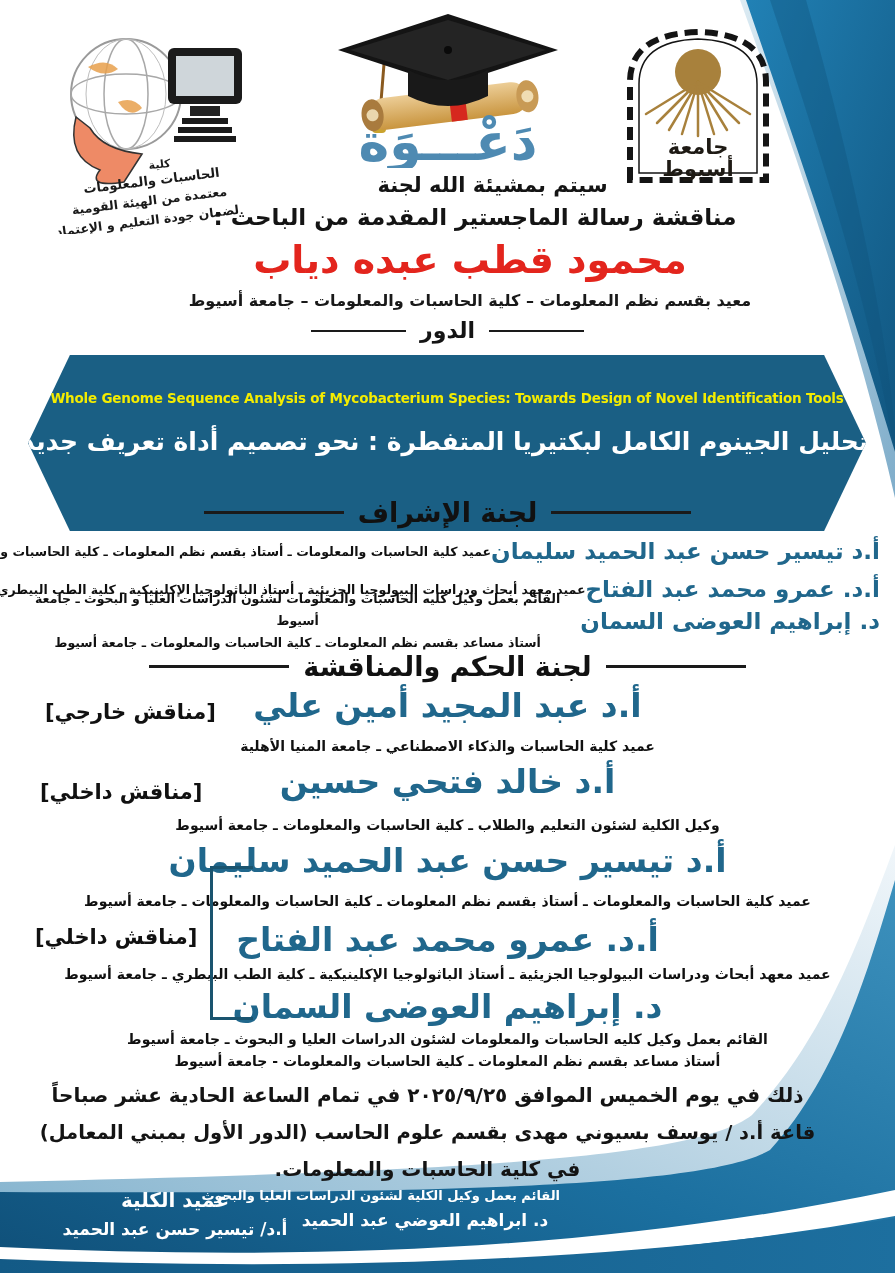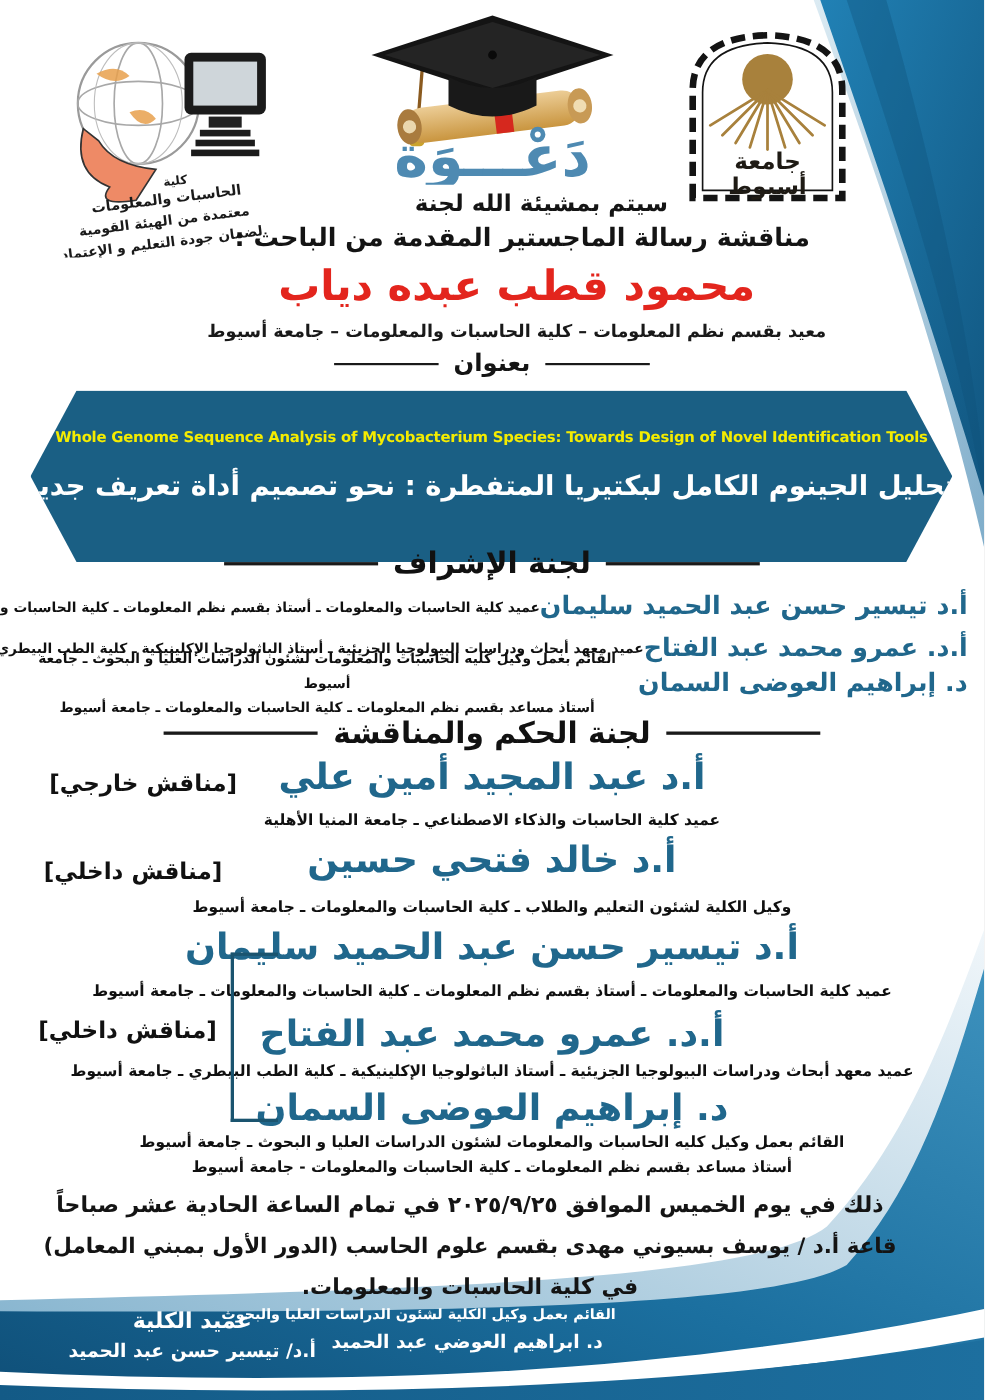--- a/index.html
+++ b/index.html
@@ -15,21 +15,21 @@
   .bismillah{top:173px;left:90px;right:0;text-align:center;font-size:21px;font-weight:bold;color:#141414;}
   .intro{top:204px;left:55px;right:0;text-align:center;font-size:23px;font-weight:bold;color:#141414;}
   .researcher-name{top:238px;left:45px;right:0;text-align:center;font-size:38px;font-weight:bold;color:#e3251d;}
   .researcher-title{top:291px;left:45px;right:0;text-align:center;font-size:16px;font-weight:bold;color:#191919;}
 
   .titled-row{top:318px;left:0;right:0;display:flex;align-items:center;justify-content:center;gap:14px;}
   .titled-row .rule{width:95px;height:2px;background:#1a1a1a;}
   .titled-row .lbl{font-size:22px;font-weight:bold;color:#141414;}
 
   .banner{
-    top:355px;left:28px;width:838px;height:156px;background:#1a5f84;
+    top:355px;left:28px;width:838px;height:176px;background:#1a5f84;
     clip-path:polygon(0% 50%,5% 0%,95% 0%,100% 50%,95% 100%,5% 100%);
     display:flex;flex-direction:column;justify-content:flex-start;align-items:center;
     padding-top:28px;box-sizing:border-box;
   }
   .banner .en{direction:ltr;color:#f4ec00;font-size:13.5px;letter-spacing:-0.2px;font-weight:bold;white-space:nowrap;line-height:30px;}
   .banner .ar{color:#ffffff;font-size:25px;font-weight:bold;white-space:nowrap;margin-top:14px;}
 
   .sec-heading{display:flex;align-items:center;justify-content:center;gap:14px;left:0;right:0;}
   .sec-heading .rule{width:140px;height:2.5px;background:#1a1a1a;}
   .sec-heading .txt{font-size:27px;font-weight:bold;color:#111111;}
@@ -173,21 +173,21 @@
       <text x="86" y="154" text-anchor="middle" font-size="21" fill="#1e1a14">أسيوط</text>
     </svg>
 
     <div class="abs bismillah">سيتم بمشيئة الله لجنة</div>
     <div class="abs intro">مناقشة رسالة الماجستير المقدمة من الباحث :</div>
     <div class="abs researcher-name">محمود قطب عبده دياب</div>
     <div class="abs researcher-title">معيد بقسم نظم المعلومات – كلية الحاسبات والمعلومات – جامعة أسيوط</div>
 
     <div class="abs titled-row">
       <div class="rule"></div>
-      <div class="lbl">بعنوان</div>
+      <div class="lbl">الدور</div>
       <div class="rule"></div>
     </div>
 
     <div class="abs banner">
       <div class="en">Whole Genome Sequence Analysis of Mycobacterium Species: Towards Design of Novel Identification Tools</div>
       <div class="ar">التحليل الجينوم الكامل لبكتيريا المتفطرة : نحو تصميم أداة تعريف جديدة</div>
     </div>
 
     <div class="abs sec-heading sup-heading">
       <div class="rule"></div>

